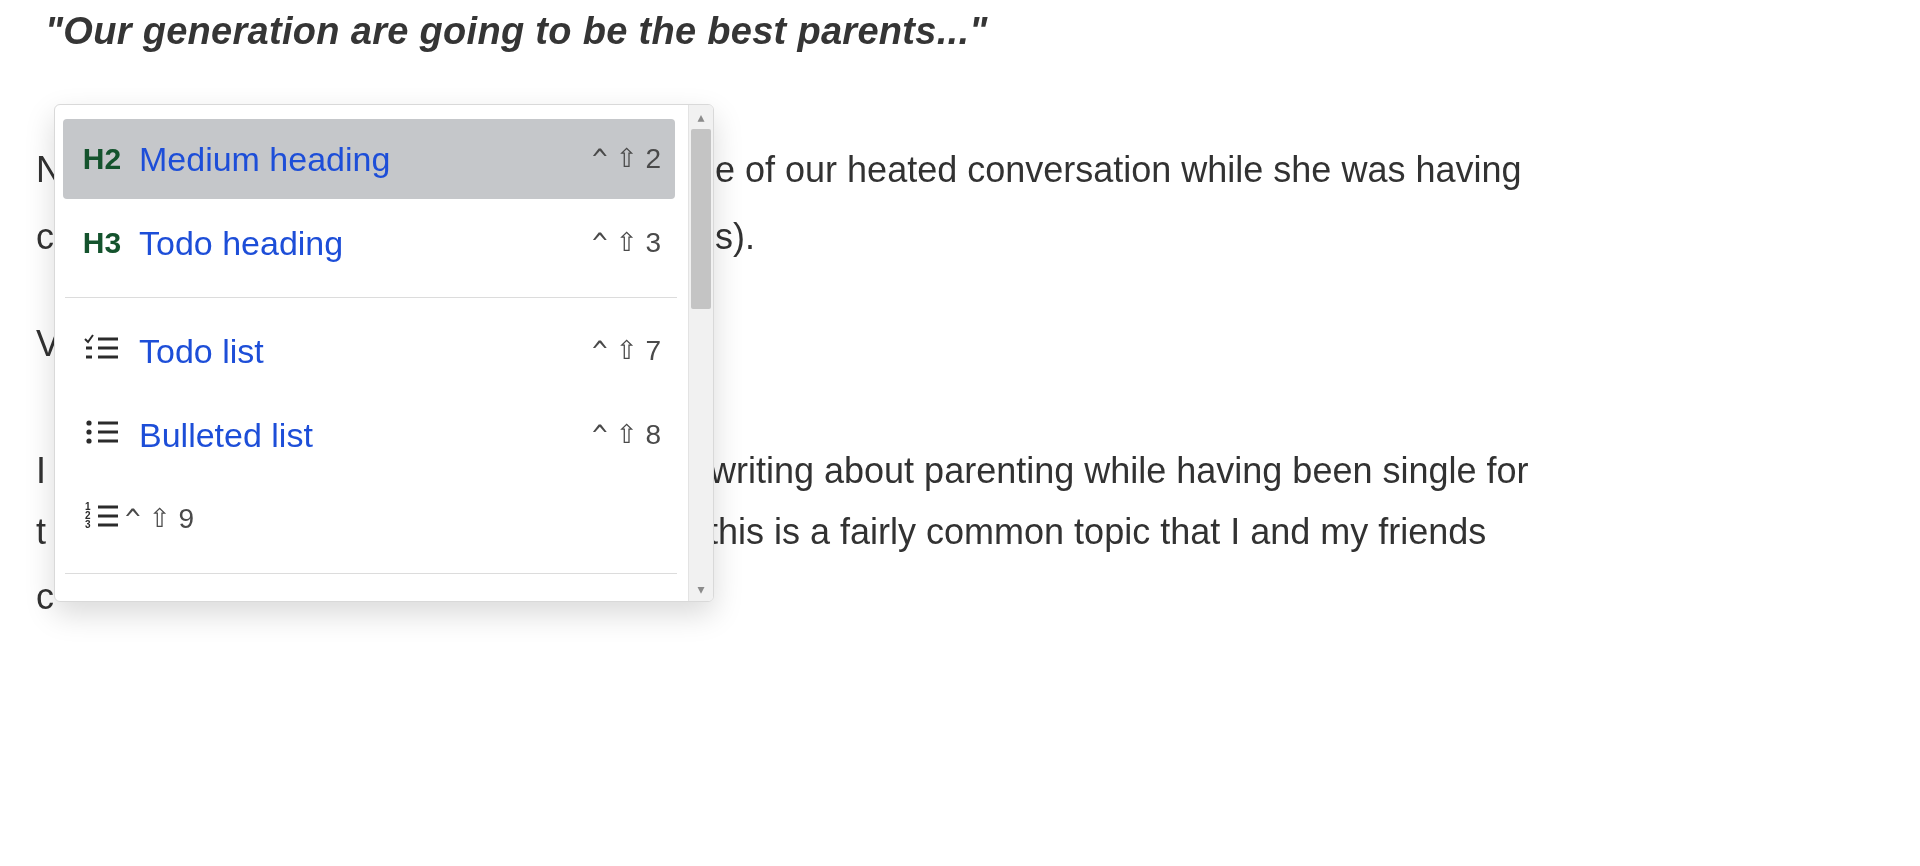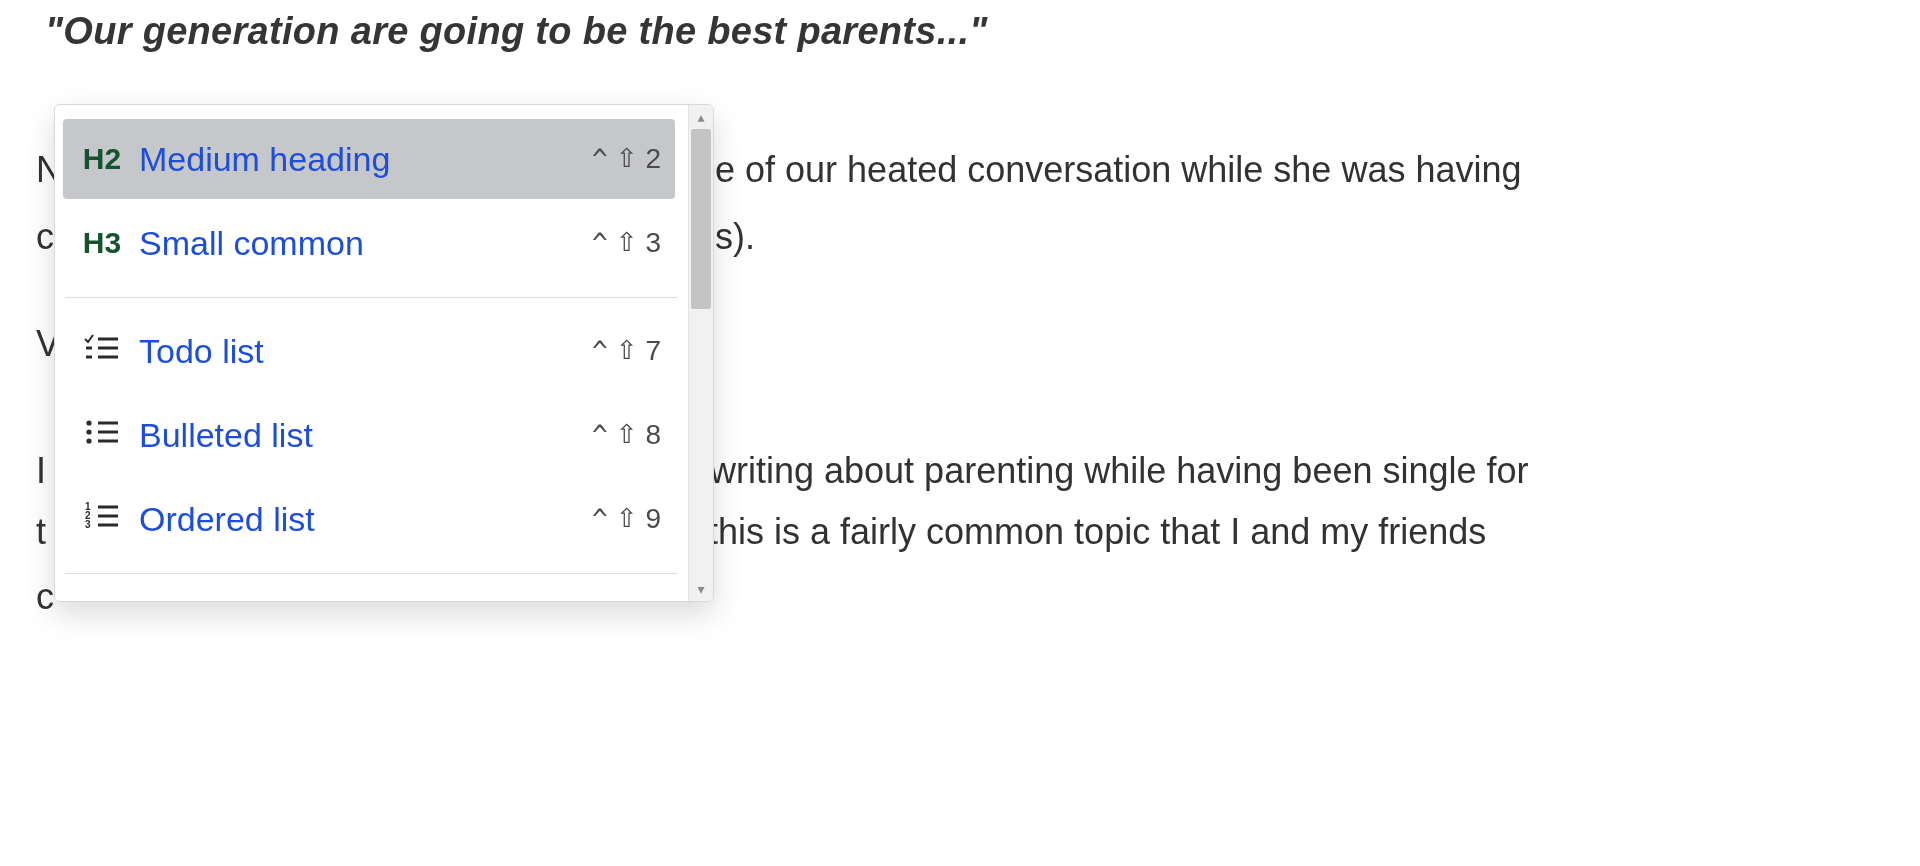--- a/index.html
+++ b/index.html
@@ -193,21 +193,21 @@
         <span class="dd-label">Medium heading</span>
         <span class="dd-shortcut">
           <span class="caret">^</span>
           <span class="shift">⇧</span>
           <span class="num">2</span>
         </span>
       </div>
 
       <div class="dd-item" style="top:98px">
         <span class="dd-icon">H3</span>
-        <span class="dd-label">Small common</span>
+        <span class="dd-label">Todo heading</span>
         <span class="dd-shortcut">
           <span class="caret">^</span>
           <span class="shift">⇧</span>
           <span class="num">3</span>
         </span>
       </div>
 
       <div class="hr" style="top:192px"></div>
 
       <div class="dd-item" style="top:206px">
@@ -252,21 +252,20 @@
         <span class="dd-icon">
           <svg class="list-svg" viewBox="0 0 36 30">
             <text x="1" y="9" font-size="10" font-family="Arial" fill="#2b2b2b">1</text>
             <line x1="14" y1="6" x2="34" y2="6" stroke="#2b2b2b" stroke-width="3"></line>
             <text x="1" y="18" font-size="10" font-family="Arial" fill="#2b2b2b">2</text>
             <line x1="14" y1="15" x2="34" y2="15" stroke="#2b2b2b" stroke-width="3"></line>
             <text x="1" y="27" font-size="10" font-family="Arial" fill="#2b2b2b">3</text>
             <line x1="14" y1="24" x2="34" y2="24" stroke="#2b2b2b" stroke-width="3"></line>
           </svg>
         </span>
-        <span class="dd-label">Ordered list</span>
         <span class="dd-shortcut">
           <span class="caret">^</span>
           <span class="shift">⇧</span>
           <span class="num">9</span>
         </span>
       </div>
 
       <div class="hr" style="top:468px"></div>
     </div>
 

